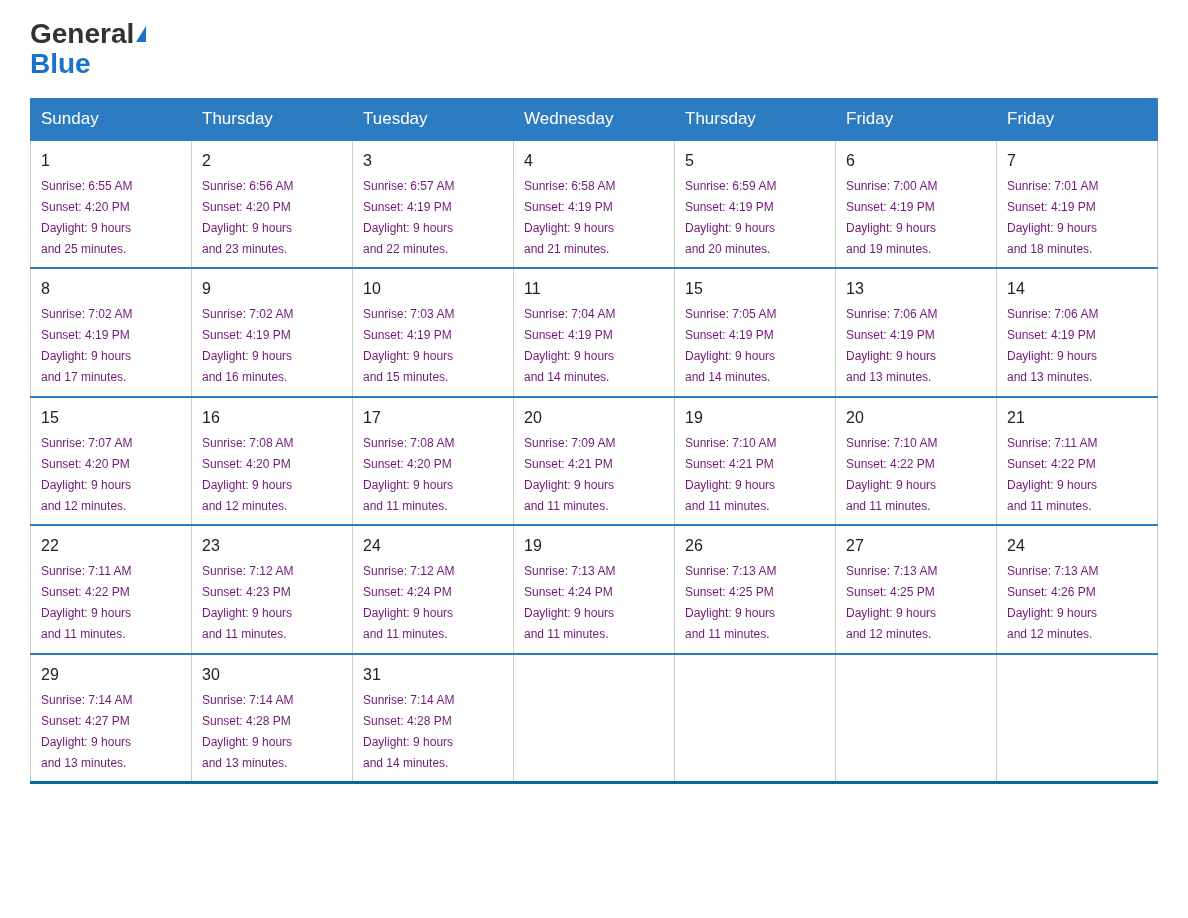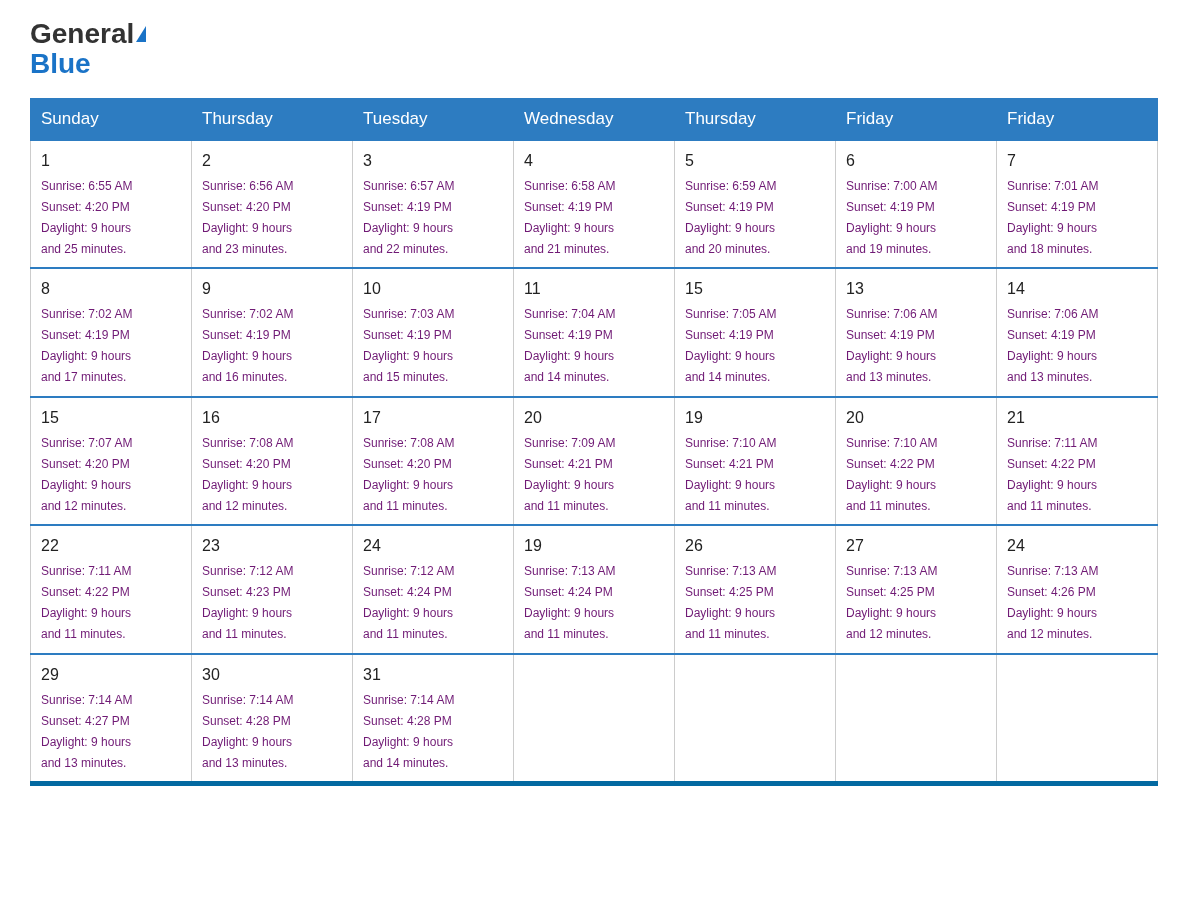--- a/index.html
+++ b/index.html
@@ -100,21 +100,21 @@
     }
     .day-info {
       font-size: 12px;
       color: #701a75;
       line-height: 1.5;
     }
     td.empty {
       background: #fff;
     }
     .last-row td {
-      border-bottom: 5px solid #0369a1;
+      border-bottom: 3px solid #0369a1;
       margin-top: 20px;
     }
   </style>
 </head>
 <body>
 
 <div class="header">
   <div class="logo">
     <div class="logo-line">
       <span class="logo-text">General</span>

